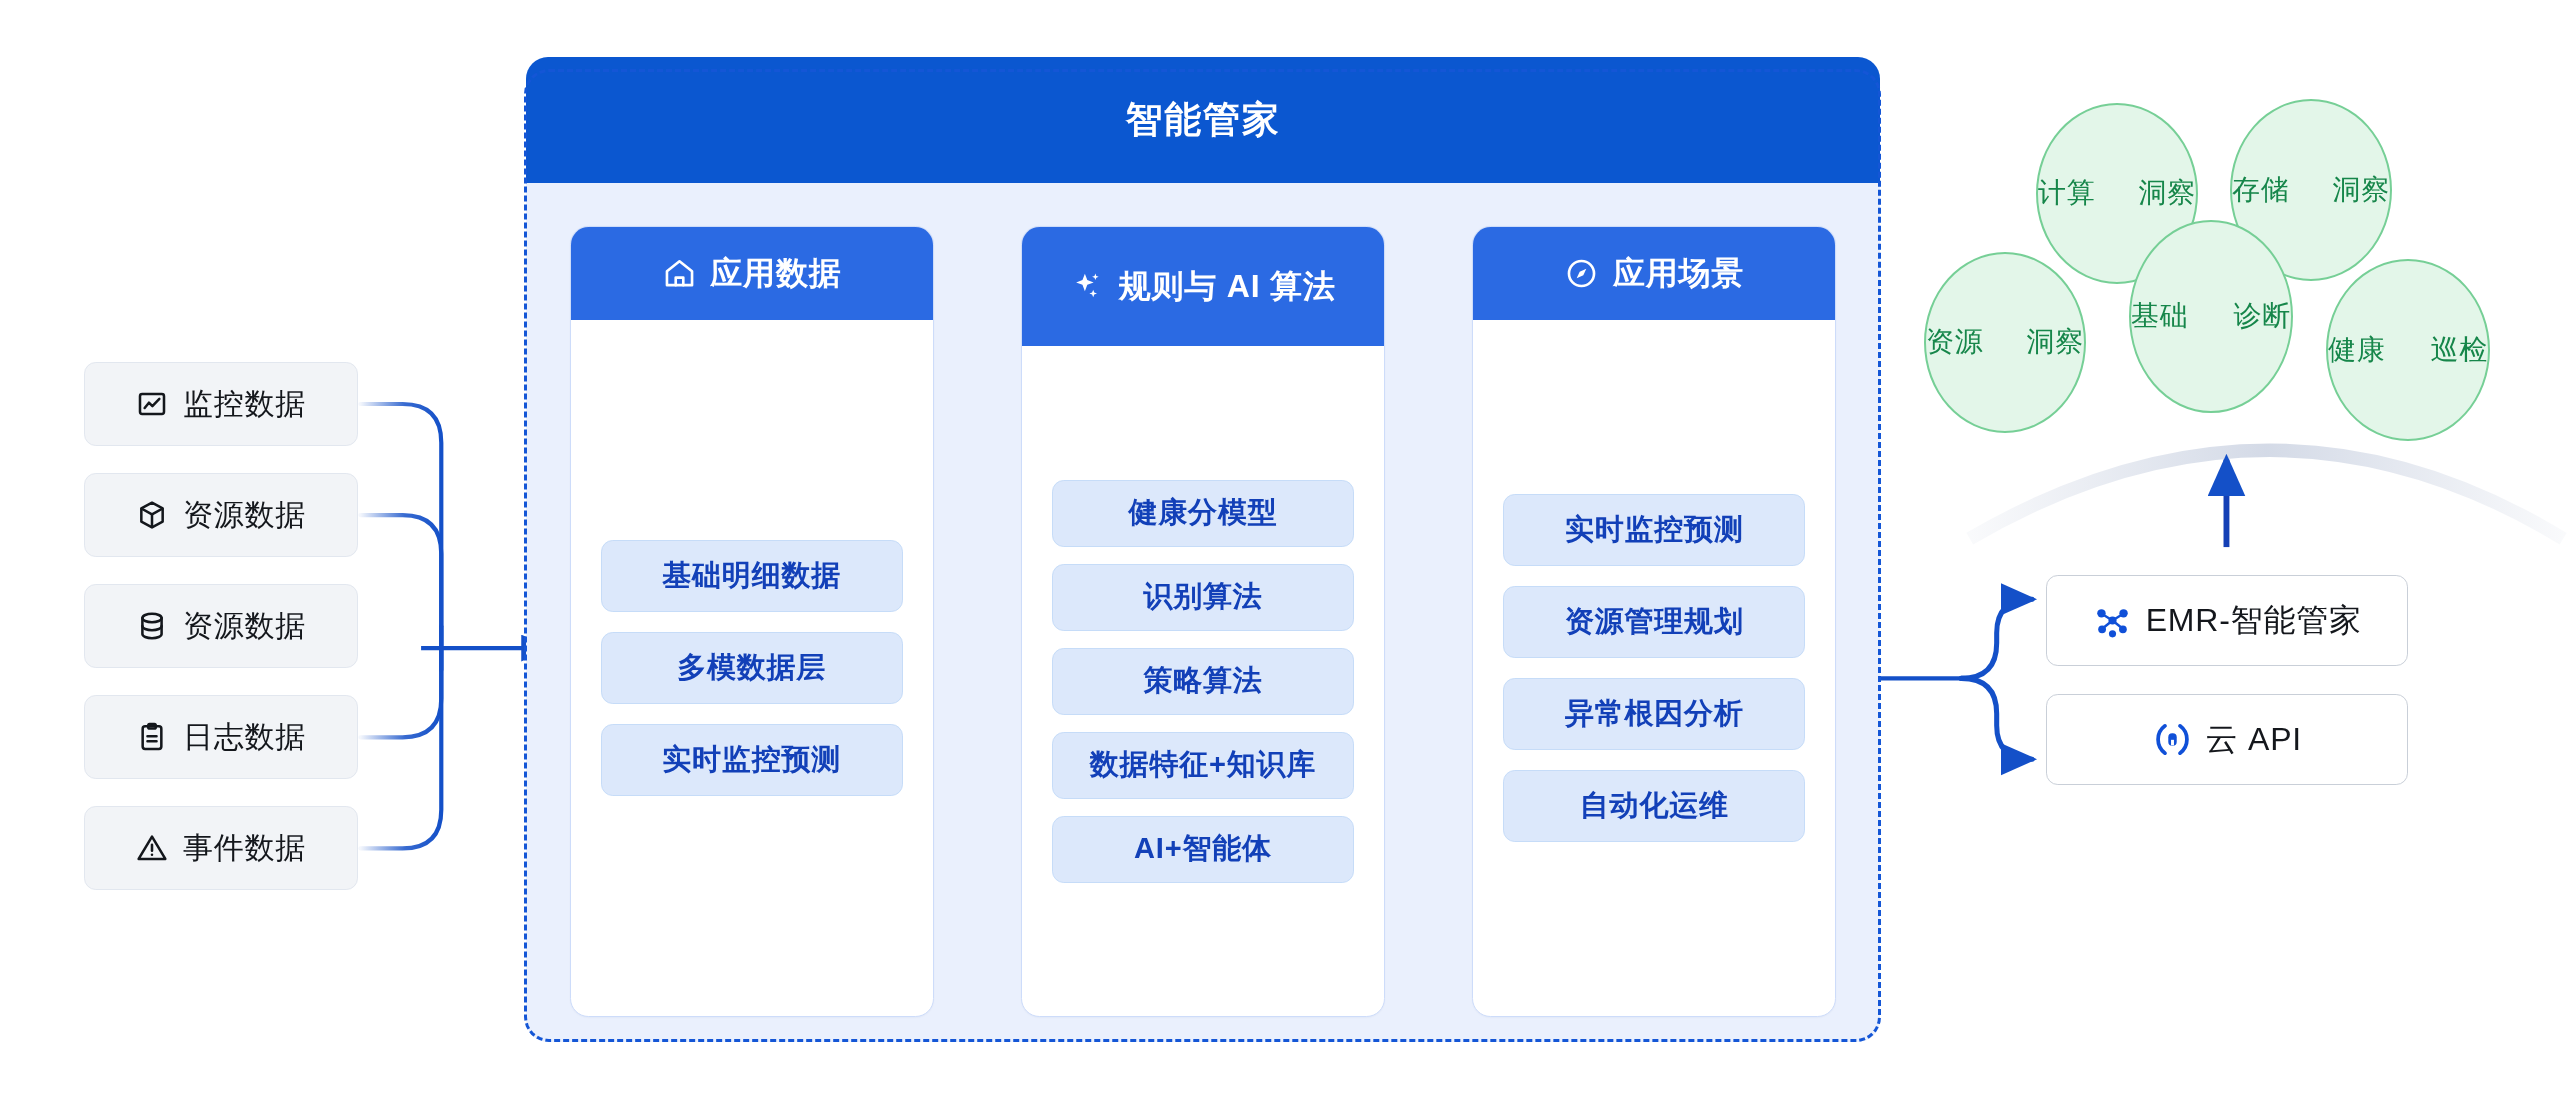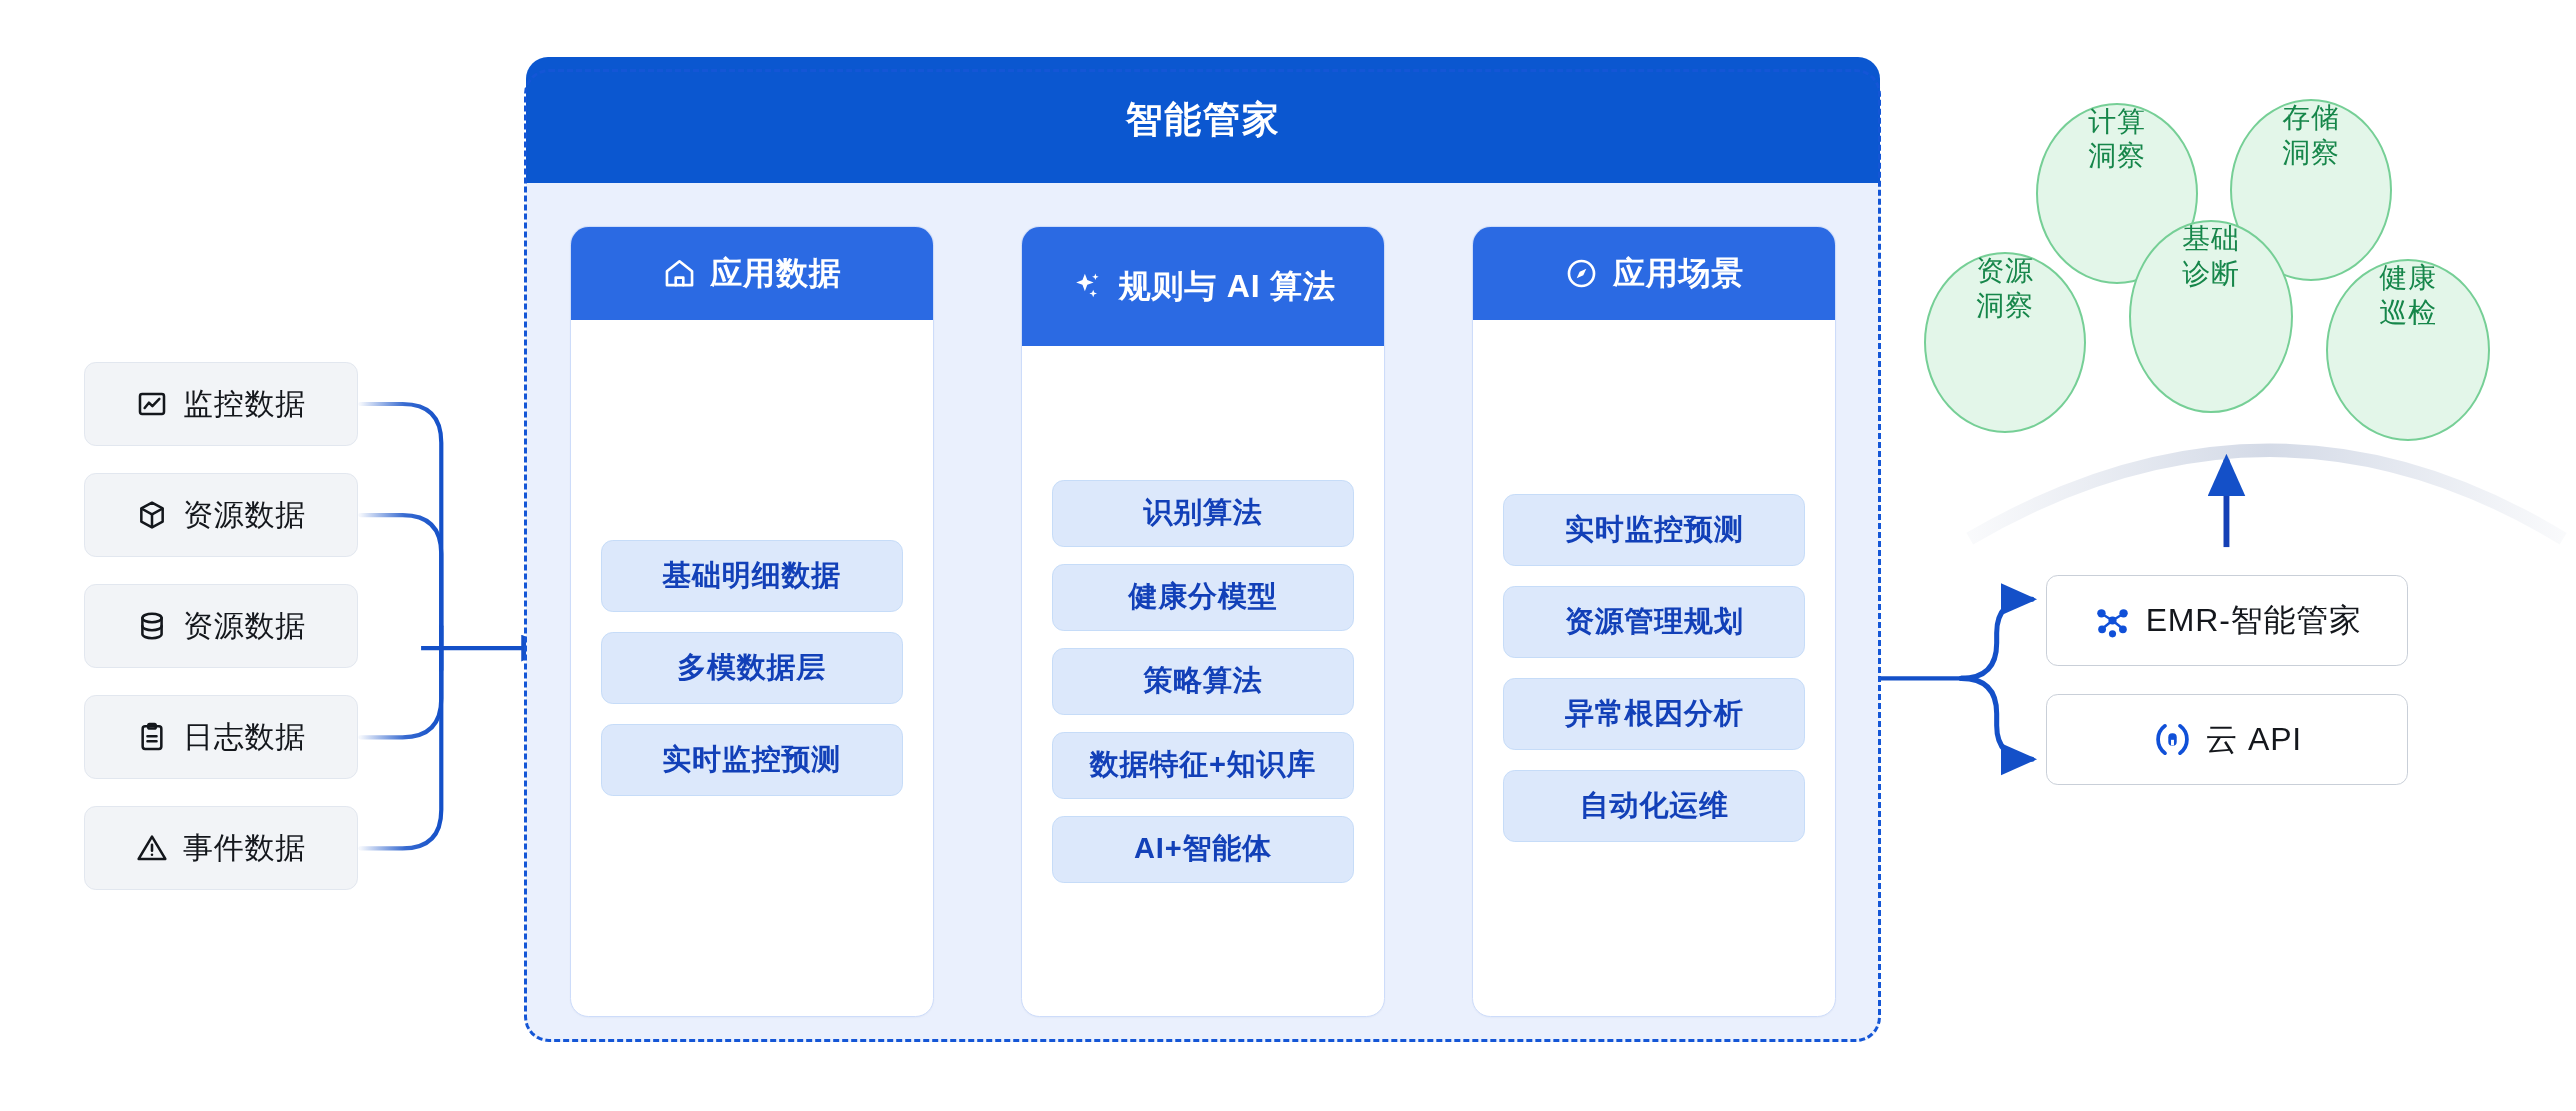--- a/index.html
+++ b/index.html
@@ -62,21 +62,21 @@
     color:#1240b8;font-size:29px;font-weight:700;letter-spacing:0.8px;
   }
   .col-mid .col-head{height:119px;}
   .col-mid .pill{height:67px;}
 
   
   .circles{position:absolute;left:2004px;top:84px;width:556px;height:354px;}
   .circ{
     position:absolute;border-radius:50%;
     background:#e3f6e9;border:2.1px solid #76cf96;
-    display:flex;flex-direction:column;align-items:center;justify-content:flex-start;
+    display:flex;flex-direction:row;align-items:center;justify-content:space-between;
     color:#16864a;font-size:28px;font-weight:400;line-height:1.24;letter-spacing:0.8px;
   }
   .circ span{display:block;}
 
   
   .outbox{
     position:absolute;box-sizing:border-box;
     width:362px;height:91px;background:#ffffff;
     border:1.7px solid #c9cfd8;border-radius:11.8px;
     display:flex;align-items:center;justify-content:center;gap:13.5px;
@@ -219,22 +219,22 @@
         <span class="hic">
           <svg viewBox="0 0 24 24" width="35" height="35" fill="#ffffff">
             <path d="M10.2 3.2l1.65 4.35L16.2 9.2l-4.35 1.65L10.2 15.2 8.55 10.85 4.2 9.2l4.35-1.65z"></path>
             <path d="M17.4 3.1l.62 1.63 1.63.62-1.63.62-.62 1.63-.62-1.63L15.15 5.35l1.63-.62z"></path>
             <path d="M15.9 14.2l.72 1.9 1.9.72-1.9.72-.72 1.9-.72-1.9-1.9-.72 1.9-.72z"></path>
           </svg>
         </span>
         <span>规则与 AI 算法</span>
       </div>
       <div class="col-body pack5">
+        <div class="pill">健康分模型</div>
         <div class="pill">识别算法</div>
-        <div class="pill">健康分模型</div>
         <div class="pill">策略算法</div>
         <div class="pill">数据特征+知识库</div>
         <div class="pill">AI+智能体</div>
       </div>
     </div>
 
     <div class="col">
       <div class="col-head">
         <span class="hic">
           <svg viewBox="0 0 24 24" width="35" height="35" fill="none" stroke="#ffffff" stroke-width="1.8" stroke-linecap="round" stroke-linejoin="round">

